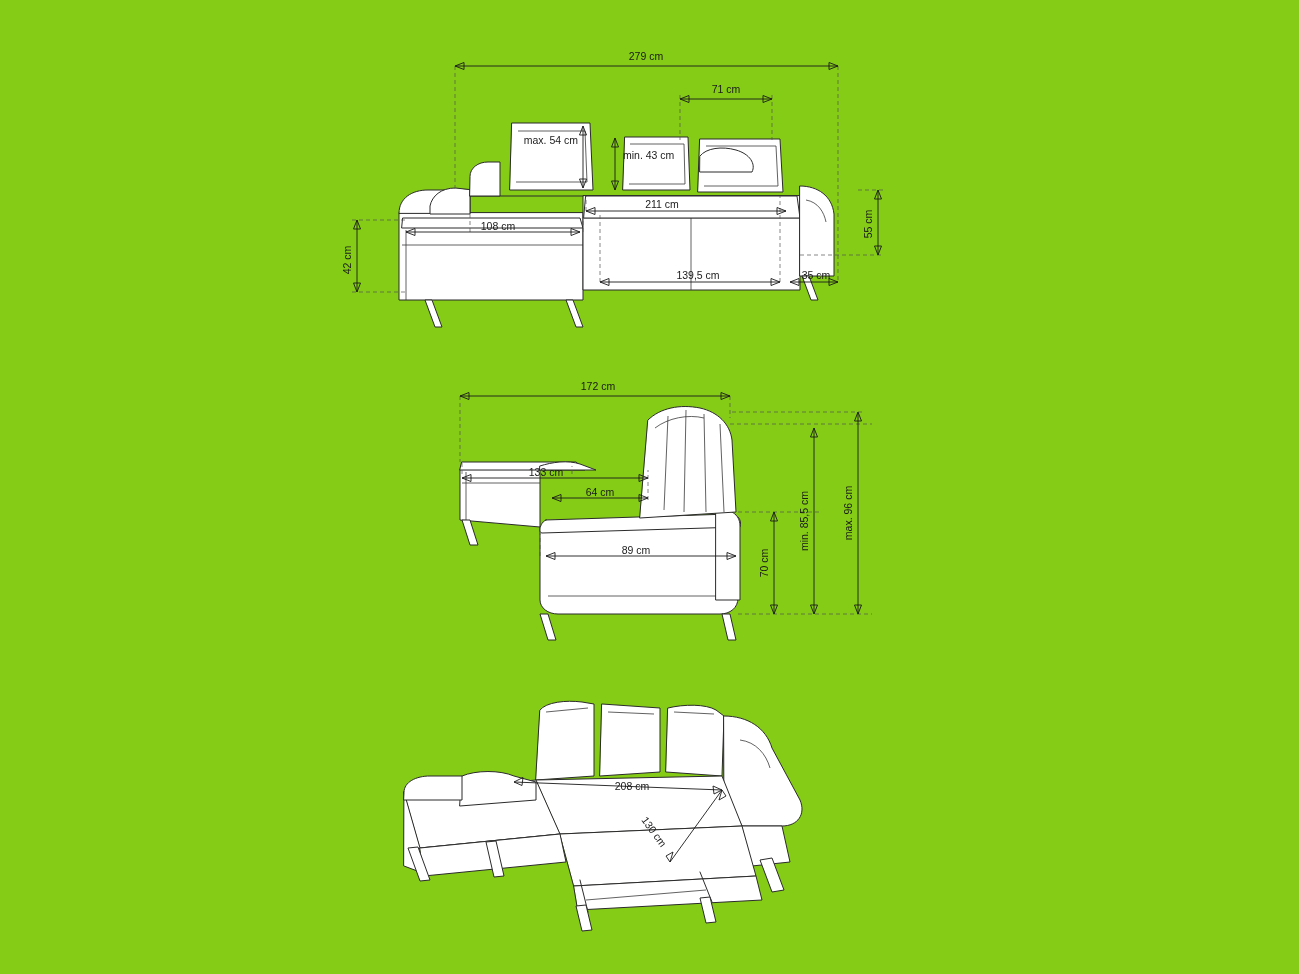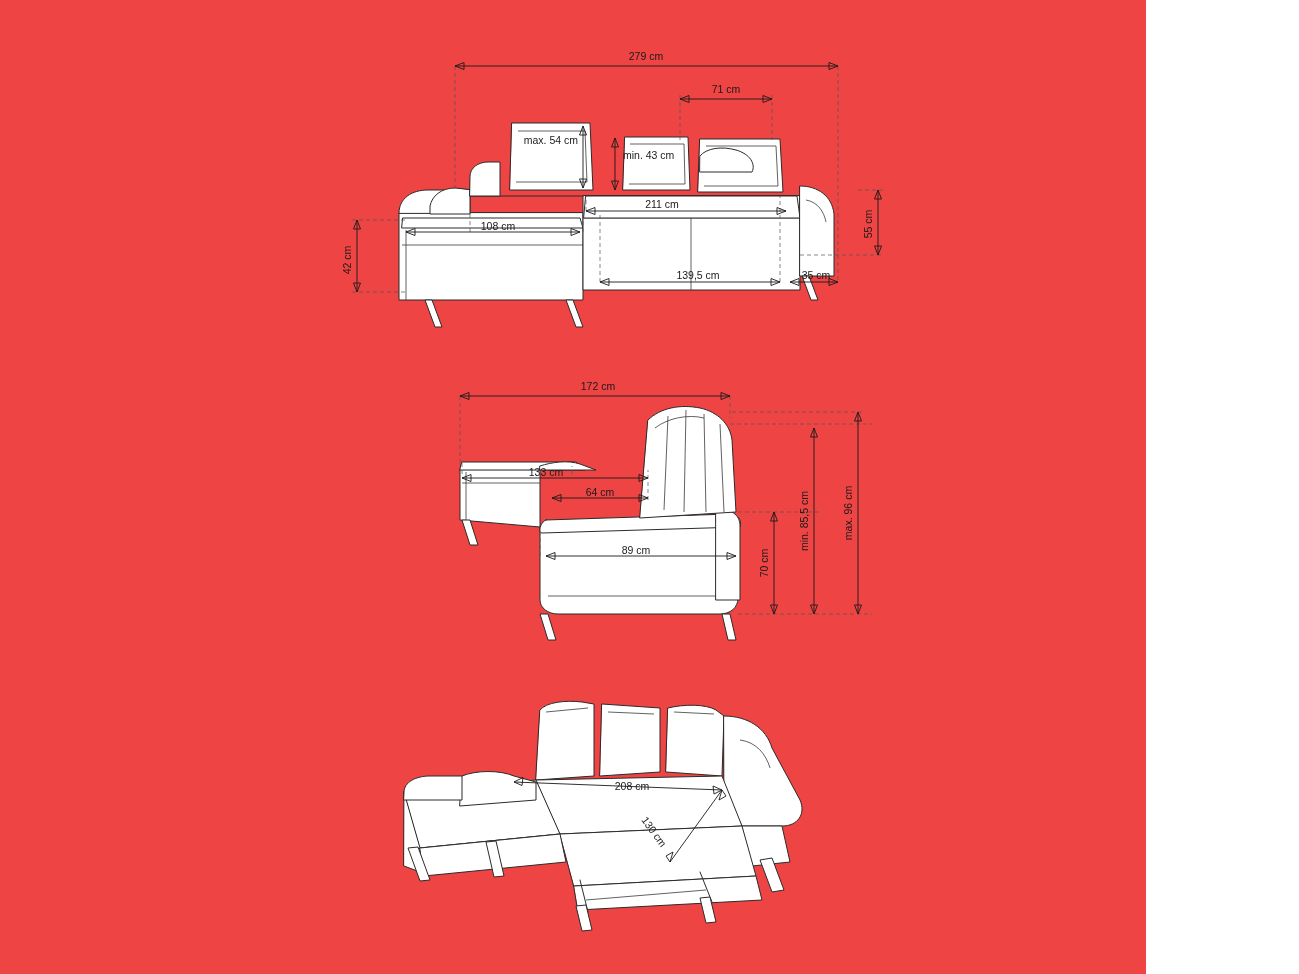--- a/index.html
+++ b/index.html
@@ -6,23 +6,23 @@
     margin: 0;
     padding: 0;
     background: #ffffff;
   }
   body {
     font-family: "Liberation Sans", sans-serif;
     color: #1a1a1a;
   }
   #sheet {
     position: relative;
-    width: 1146px;
+    width: 1299px;
     height: 974px;
-    background: #ef4444;
+    background: #84cc16;
     overflow: hidden;
   }
   svg.diagram {
     position: absolute;
     left: 0;
     top: 0;
     width: 1299px;
     height: 974px;
   }
   .dimtext {

